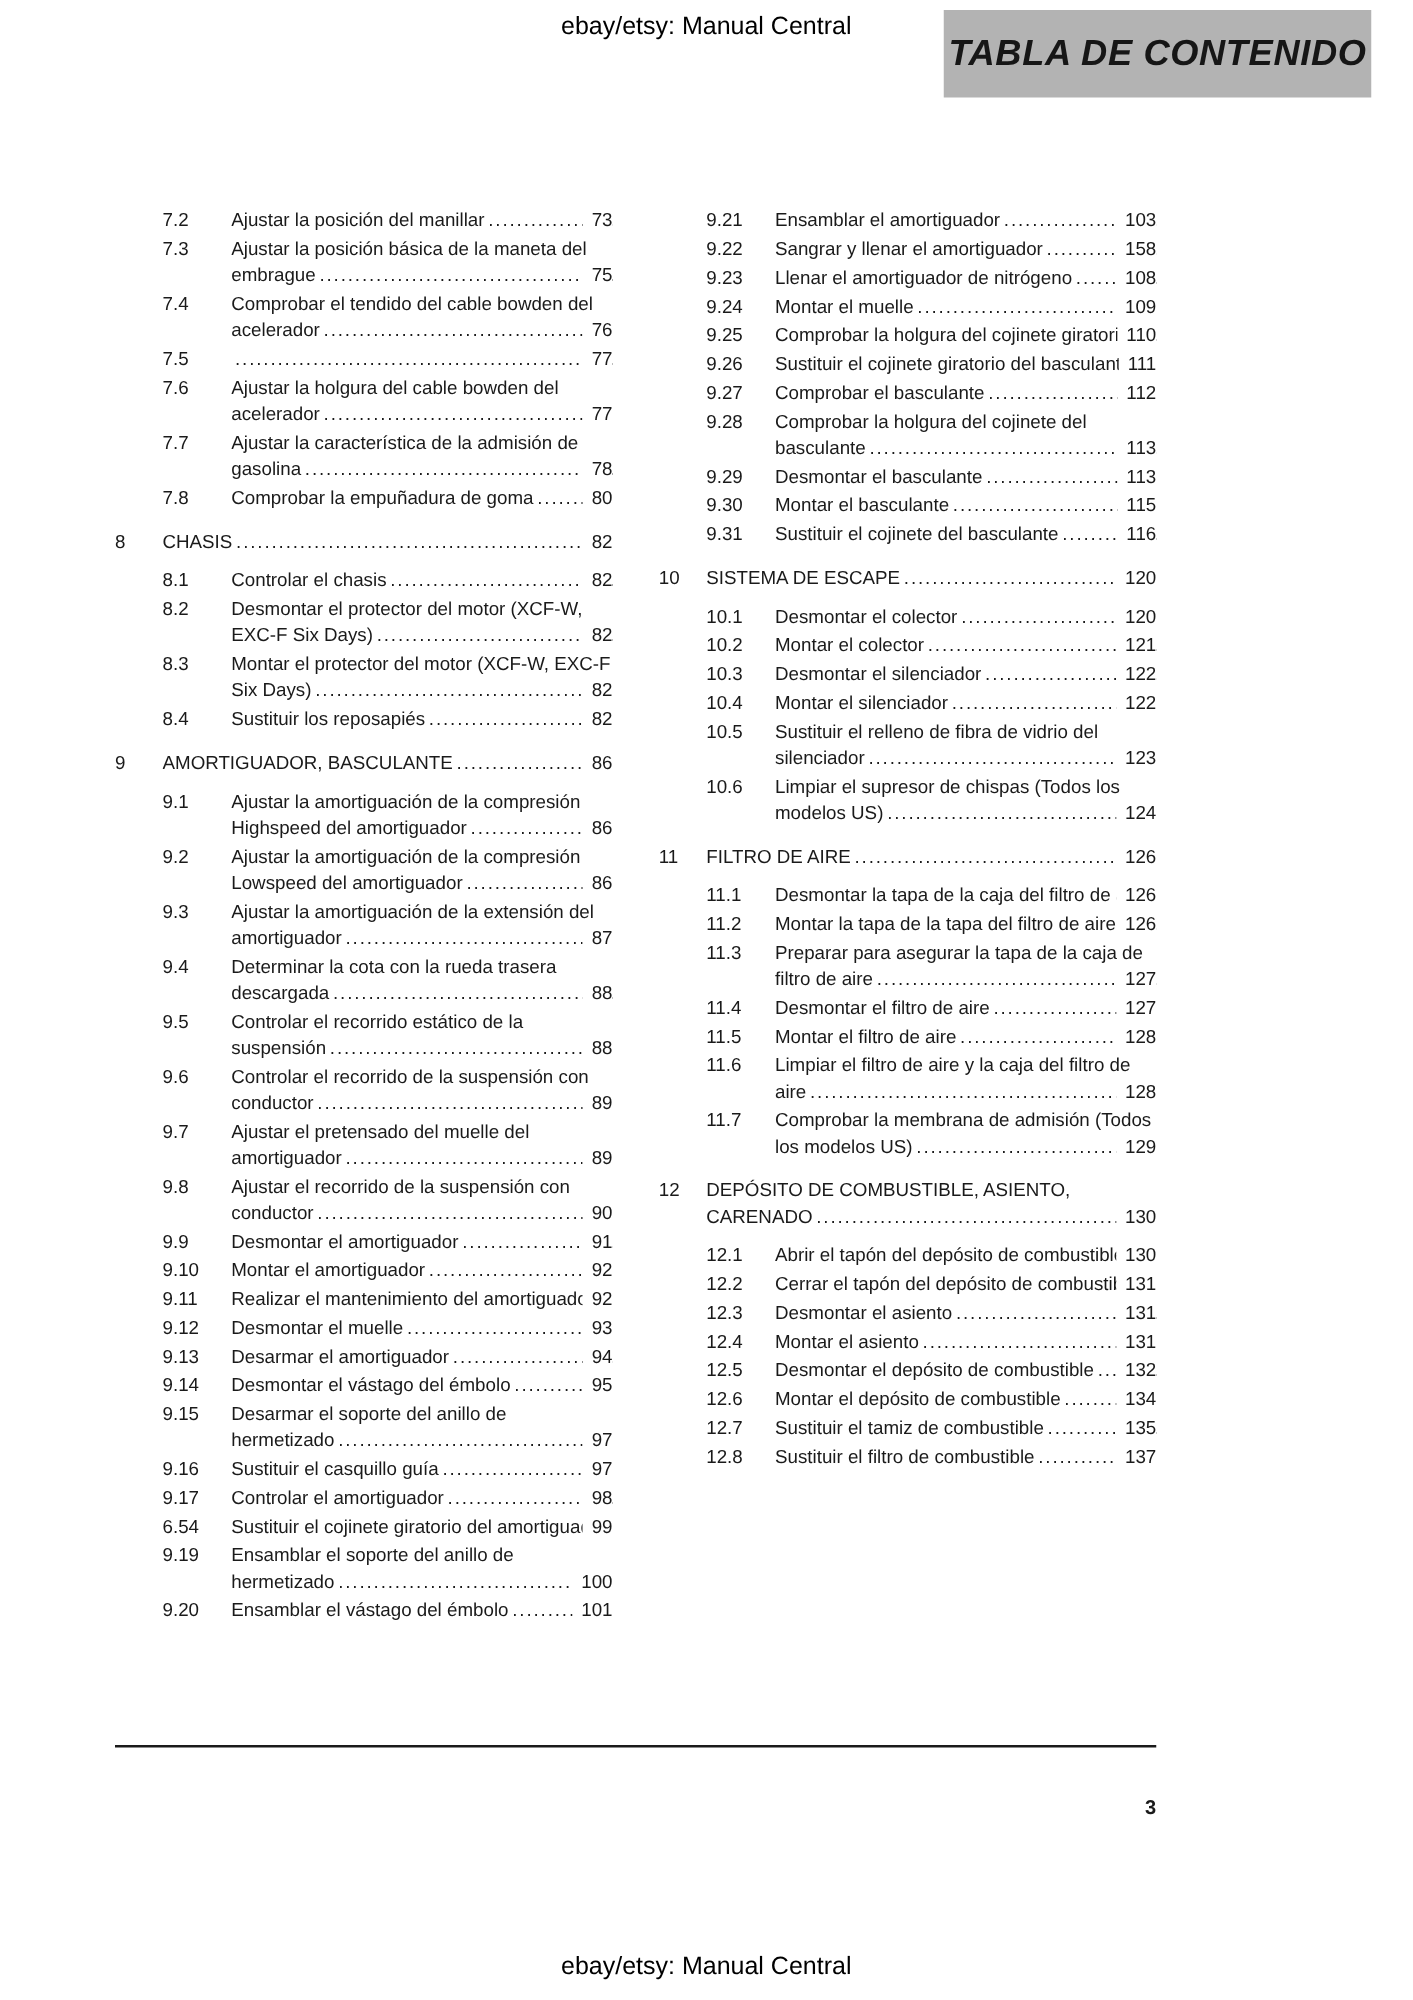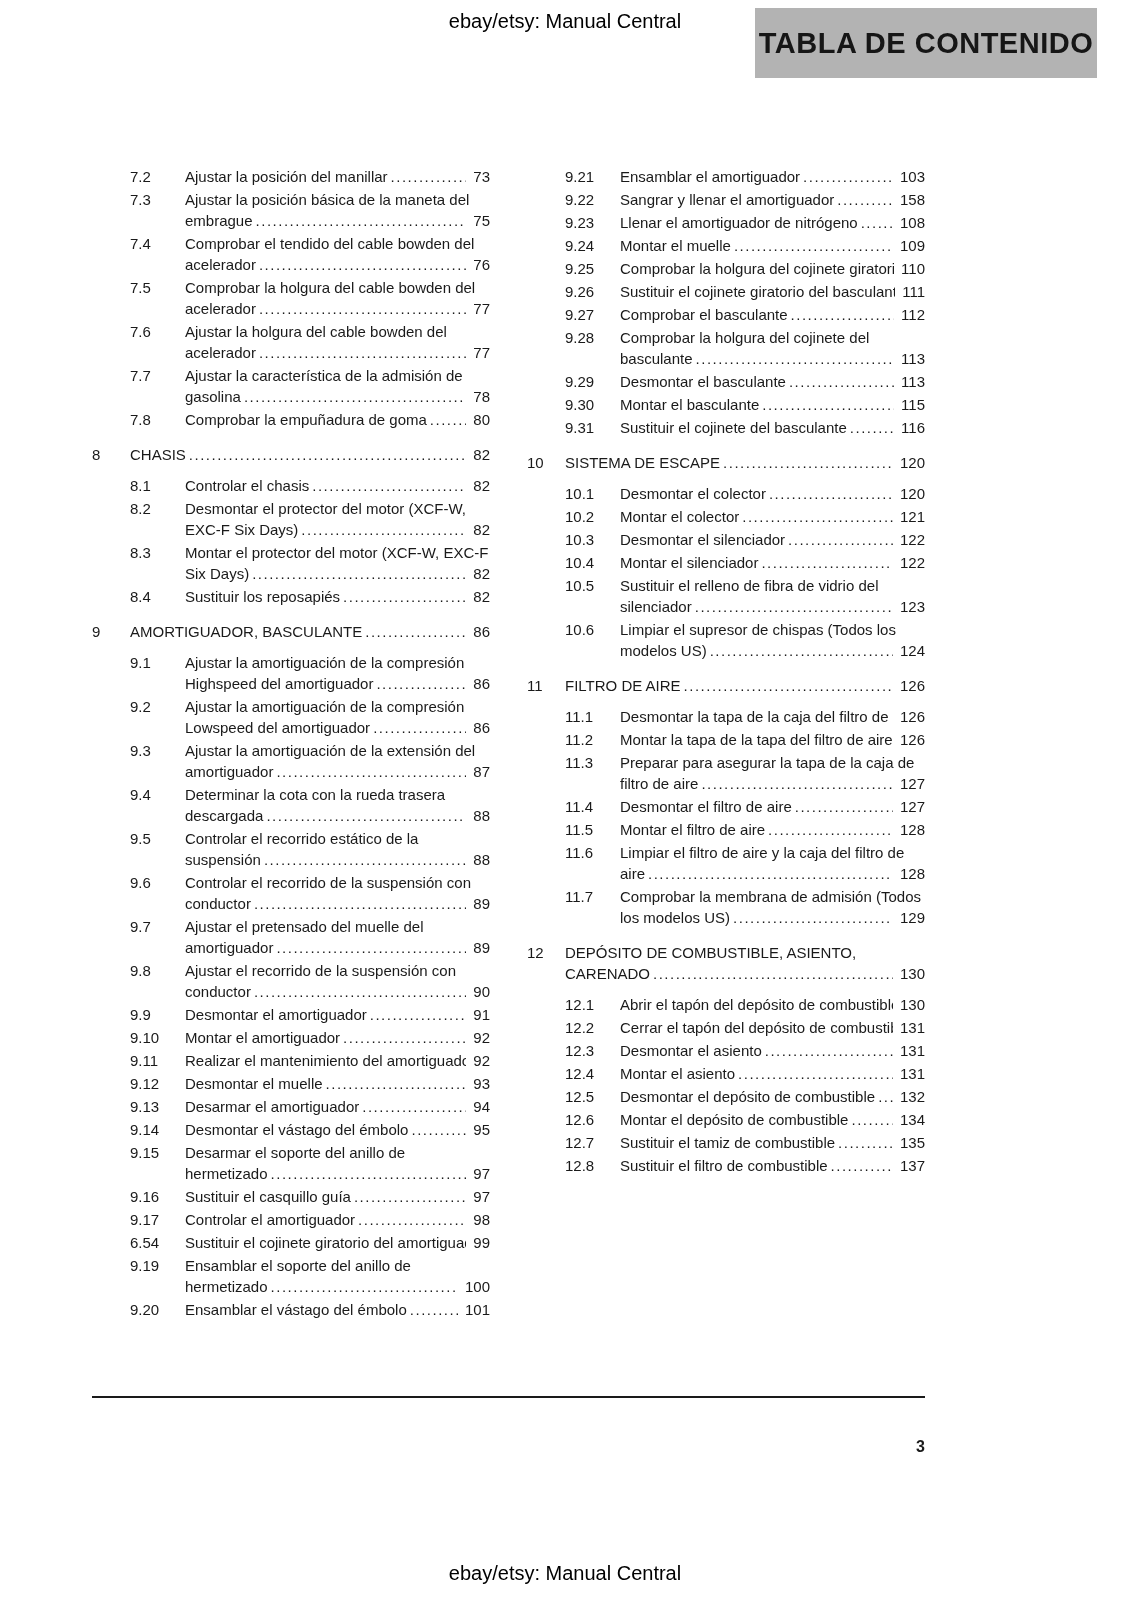--- a/index.html
+++ b/index.html
@@ -12,21 +12,21 @@
     position: relative;
     overflow: hidden;
   }
   .header-watermark {
     position: absolute; top: 10px; left: 0; width: 1130px;
     text-align: center; font-size: 20px; color: #000000;
   }
   .toc-title-box {
     position: absolute; top: 8px; right: 33px;
     width: 342px; height: 70px;
-    display: flex; align-items: center; justify-content: center;
+    display: flex; align-items: center; justify-content: center; font-style: italic;
   }
   .toc-title-box .box-title {
     font-weight: bold; font-size: 29px; color: #161616; letter-spacing: 0.5px;
     white-space: nowrap;
   }
   .toc {
     position: absolute; top: 122px; left: 92px; width: 833px;
     display: flex; gap: 37px; margin-top: 44px;
   }
   .toc-col { flex: 0 0 398px; width: 398px; font-size: 15px; line-height: 21px; }
@@ -71,21 +71,21 @@
       <div class="toc-entry section">
         <span class="enum">7.3</span>
         <span class="ebody"><span class="etitle">Ajustar la posición básica de la maneta del embrague</span><span class="dots"></span><span class="epage">75</span></span>
       </div>
       <div class="toc-entry section">
         <span class="enum">7.4</span>
         <span class="ebody"><span class="etitle">Comprobar el tendido del cable bowden del acelerador</span><span class="dots"></span><span class="epage">76</span></span>
       </div>
       <div class="toc-entry section">
         <span class="enum">7.5</span>
-        <span class="ebody"><span class="etitle">Comprobar la holgura del cable bowden del acelerador</span><span class="dots"></span><span class="epage">77</span></span>
+        <span class="ebody"><span class="dots"></span><span class="epage">77</span></span>
       </div>
       <div class="toc-entry section">
         <span class="enum">7.6</span>
         <span class="ebody"><span class="etitle">Ajustar la holgura del cable bowden del acelerador</span><span class="dots"></span><span class="epage">77</span></span>
       </div>
       <div class="toc-entry section">
         <span class="enum">7.7</span>
         <span class="ebody"><span class="etitle">Ajustar la característica de la admisión de gasolina</span><span class="dots"></span><span class="epage">78</span></span>
       </div>
       <div class="toc-entry section">

